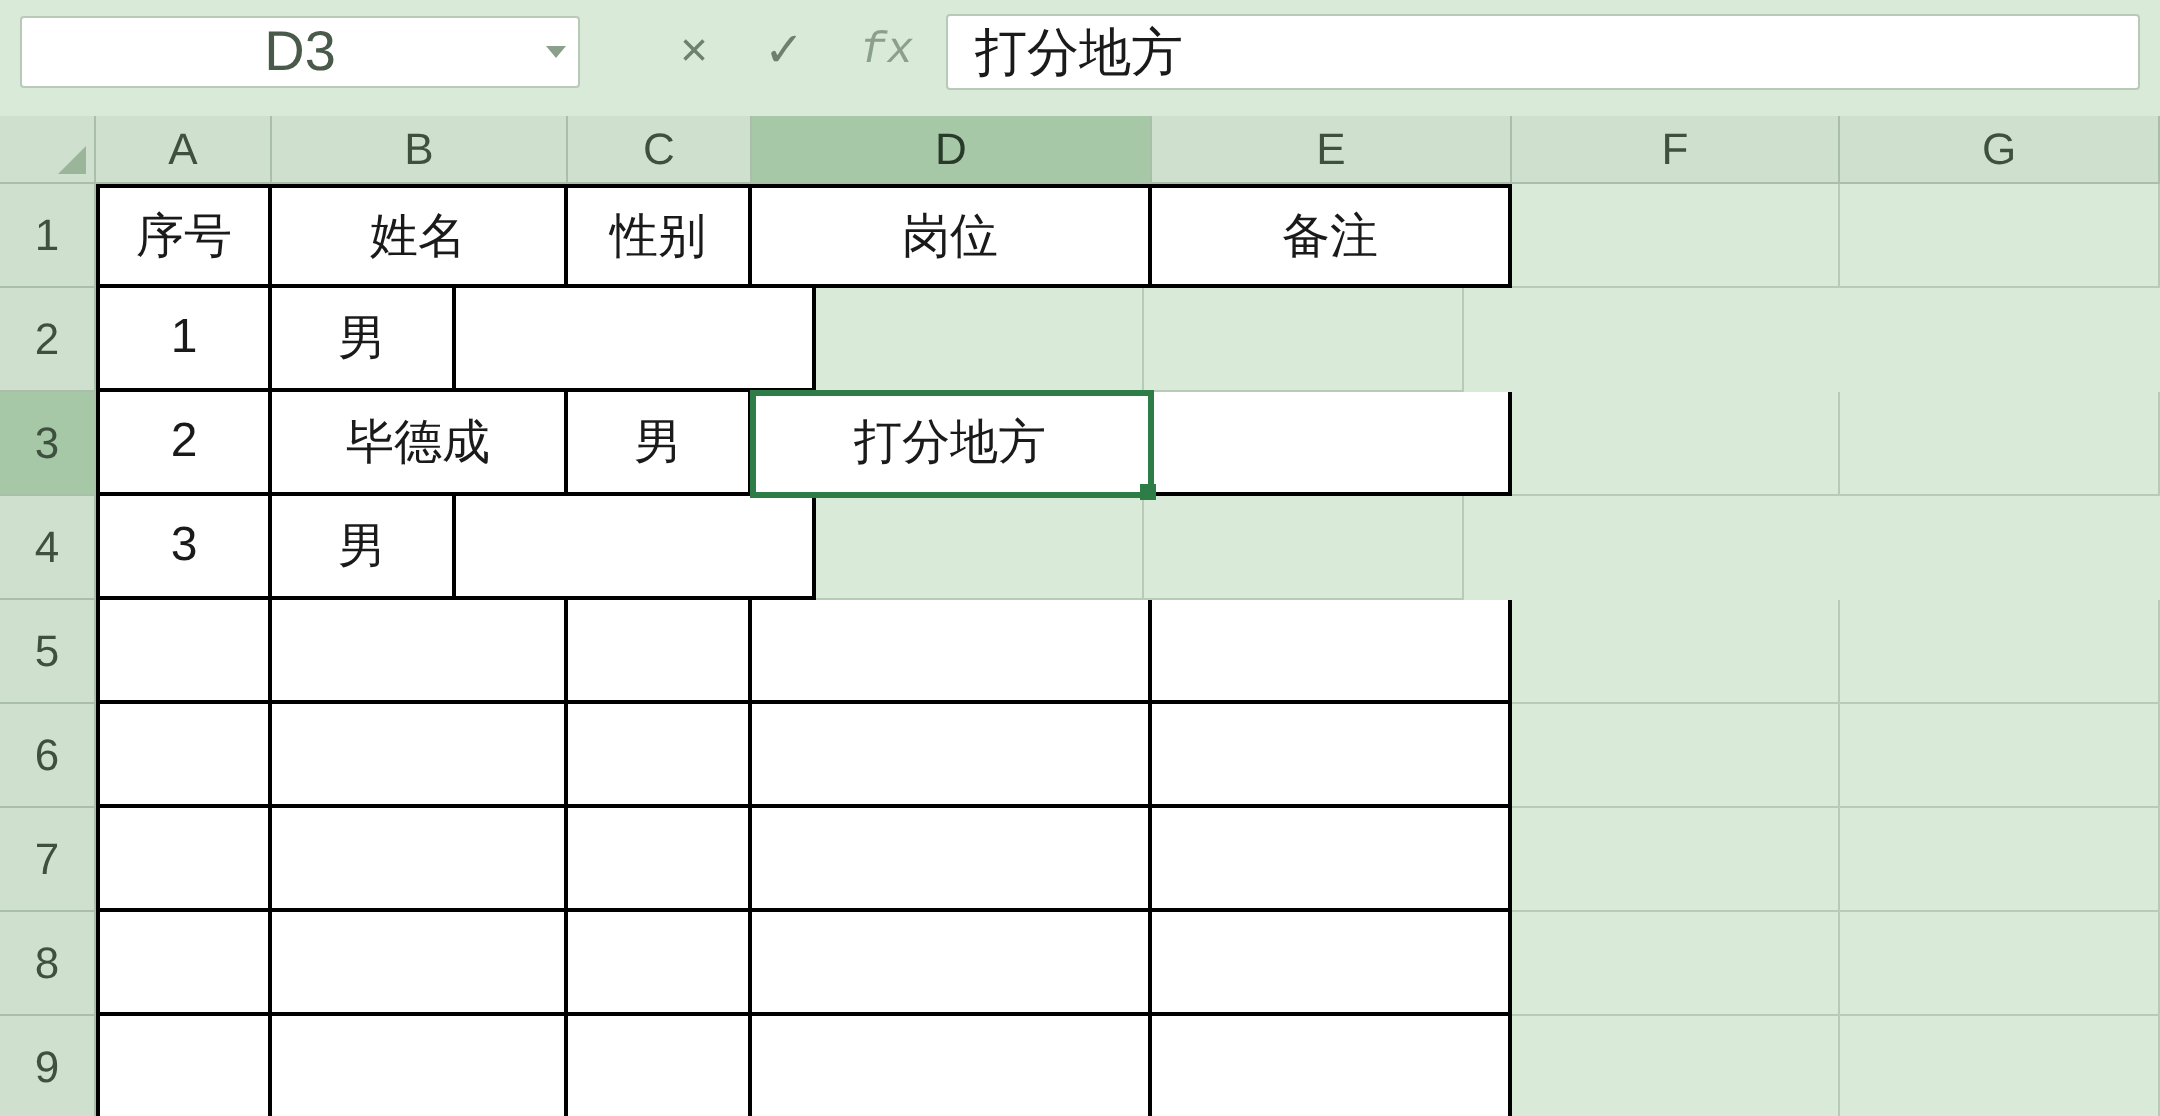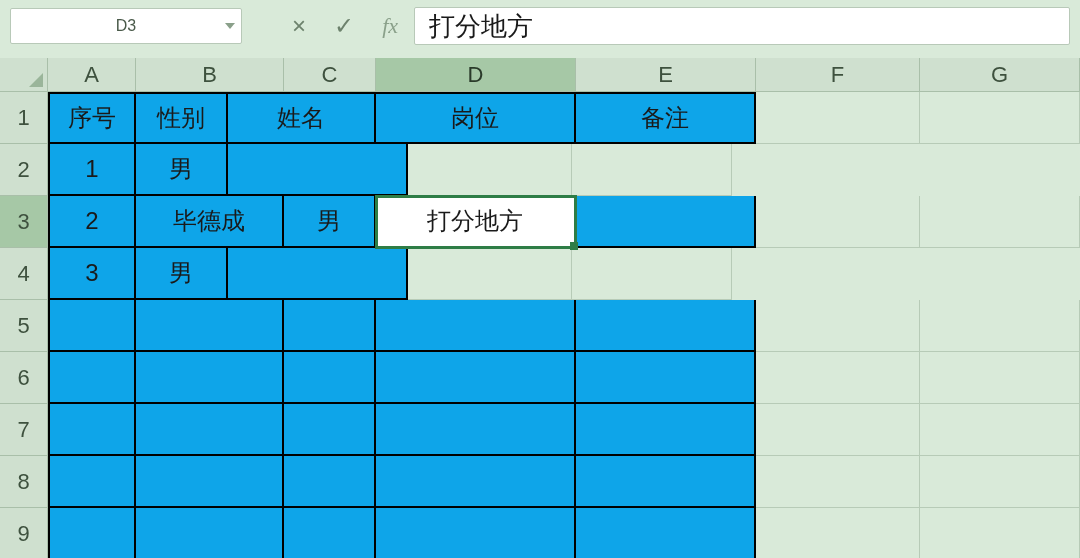--- a/index.html
+++ b/index.html
@@ -15,29 +15,29 @@
   
   .formula-bar {
     display: flex;
     align-items: center;
     height: 58px;
     padding: 8px 10px 14px 10px;
     background: #d9ead9;
     gap: 10px;
   }
   .name-box {
-    width: 232px;
+    width: 280px;
     height: 36px;
     background: #ffffff;
     border: 1px solid #b8c9b8;
     border-radius: 2px;
     display: flex;
     align-items: center;
     justify-content: center;
-    font-size: 16px;
+    font-size: 28px;
     color: #4a5a4a;
     position: relative;
   }
   .name-box-dropdown {
     position: absolute;
     right: 6px;
     top: 50%;
     transform: translateY(-50%);
     width: 0; height: 0;
     border-left: 5px solid transparent;
@@ -47,21 +47,21 @@
   .fb-gap { flex: 0 0 24px; }
   .fb-icons {
     display: flex;
     align-items: center;
     gap: 28px;
     color: #6d826d;
     font-size: 24px;
     padding: 0 6px;
   }
   .fb-icon { line-height: 1; }
-  .fx-icon { font-style: italic; font-family: Liberation Serif, serif; color: #8aa08a; font-size: 22px; }
+  .fx-icon { font-style: italic; font-family: Liberation Mono, monospace; color: #8aa08a; font-size: 22px; }
   .formula-input {
     flex: 1;
     height: 38px;
     background: #ffffff;
     border: 1px solid #b8c9b8;
     border-radius: 2px;
     display: flex;
     align-items: center;
     padding: 0 14px;
     font-size: 26px;
@@ -140,21 +140,21 @@
     justify-content: center;
     font-size: 24px;
     color: #1a1a1a;
     position: relative;
   }
 
   
   .tbl {
     border-bottom: 2px solid #000;
     border-right: 2px solid #000;
-    background: #0ea5e9;
+    background: #ffffff;
   }
   .tbl.top { border-top: 2px solid #000; }
   .tbl.left { border-left: 2px solid #000; }
 
   
   .active-cell {
     background: #ffffff !important;
     outline: 3px solid #2e7d46;
     outline-offset: -2px;
     z-index: 5;
@@ -197,22 +197,22 @@
     <div class="col-h col-C">C</div>
     <div class="col-h col-D active">D</div>
     <div class="col-h col-E">E</div>
     <div class="col-h col-F">F</div>
     <div class="col-h col-G">G</div>
   </div>
 
   <div class="grid-row">
     <div class="row-h">1</div>
     <div class="cell col-A tbl top left">序号</div>
+    <div class="cell col-B tbl top">姓名</div>
     <div class="cell col-C tbl top">性别</div>
-    <div class="cell col-B tbl top">姓名</div>
     <div class="cell col-D tbl top">岗位</div>
     <div class="cell col-E tbl top">备注</div>
     <div class="cell col-F"></div>
     <div class="cell col-G"></div>
   </div>
 
   <div class="grid-row">
     <div class="row-h">2</div>
     <div class="cell col-A tbl left">1</div>
     <div class="cell col-C tbl">男</div>

